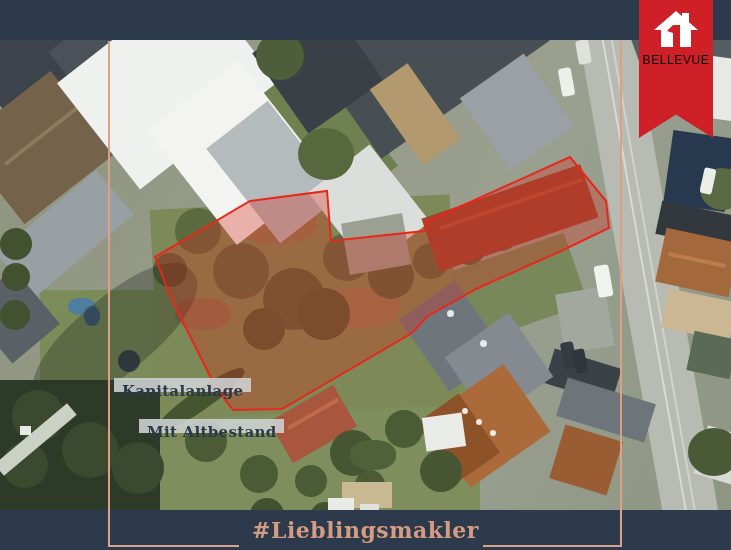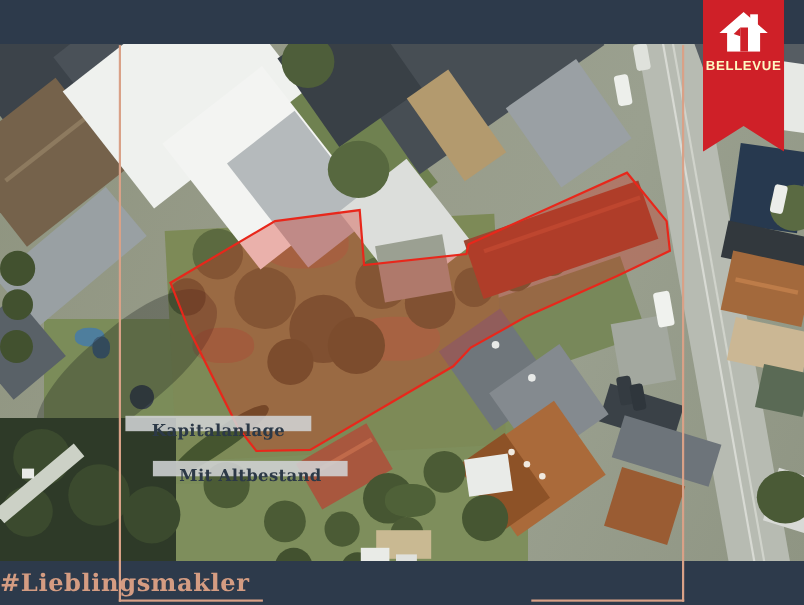--- a/index.html
+++ b/index.html
@@ -9,39 +9,39 @@
   #photo{position:absolute;left:0;top:40px;width:731px;height:470px;overflow:hidden;
          background:linear-gradient(115deg,#8e947f 0%,#989c8a 40%,#9aa08f 65%,#8f9583 100%);}
   .f{position:absolute;}
   .rib{background-image:repeating-linear-gradient(52deg,rgba(255,255,255,0.25) 0 2px,rgba(0,0,0,0.08) 2px 7px);}
   .sol{background-image:repeating-linear-gradient(98deg,rgba(160,190,220,0.35) 0 2px,rgba(0,0,0,0.25) 2px 9px),
        repeating-linear-gradient(8deg,rgba(255,255,255,0.12) 0 1px,transparent 1px 12px);}
   #plot-svg{position:absolute;left:0;top:0;}
   
   #top-bar{position:absolute;left:0;top:0;width:731px;height:40px;z-index:10;}
   #bottom-bar{position:absolute;left:0;top:510px;width:731px;height:40px;z-index:10;}
-  #hashtag{position:absolute;left:0;right:0;top:513px;text-align:left;z-index:12;
+  #hashtag{position:absolute;left:0;right:0;top:513px;text-align:center;z-index:12;
            font-size:22px;font-weight:bold;letter-spacing:0.5px;line-height:34px;}
   
   .frame-line{position:absolute;z-index:25;}
   #frame-left{left:108px;top:41px;width:2px;height:506px;}
   #frame-right{left:620px;top:41px;width:2px;height:506px;}
   #frame-bottom-left{left:108px;top:545px;width:131px;height:2px;}
   #frame-bottom-right{left:483px;top:545px;width:139px;height:2px;}
   
-  .chip{position:absolute;left:114px;height:14px;line-height:26px;padding:0 24px;z-index:26;
+  .chip{position:absolute;left:114px;height:14px;line-height:26px;padding:0 8px;z-index:26;
         font-size:15px;font-weight:bold;letter-spacing:0.3px;white-space:nowrap;}
   #chip-0{top:378px;}#chip-1{top:419px;margin-left:25px;}#chip-2{top:460px;}
   
   #badge{position:absolute;left:639px;top:0;width:74px;height:138px;z-index:30;text-align:center;
          clip-path:polygon(0 0,100% 0,100% 100%,50% 83%,0 100%);
          filter:drop-shadow(1px 2px 2px rgba(0,0,0,0.35));}
   #badge-icon{margin-top:11px;}
-  #badge-brand{font-family:"Liberation Sans",sans-serif;font-size:12px;font-weight:bold;
-               letter-spacing:0.6px;color:#fef9c3;margin-top:2px;}
+  #badge-brand{font-family:"Liberation Sans",sans-serif;font-size:12px;font-weight:normal;
+               letter-spacing:0.6px;color:#000000;margin-top:2px;}
   #badge-tagline{font-size:10px;line-height:12px;color:#f5e8d4;margin-top:3px;}
 </style>
 </head>
 <body>
 
 <div id="stage">
 
   <div id="photo">
     <div id="scene">
         <div class="f" style="left: 140px; top: 340px; width: 340px; height: 180px; background: rgb(126, 142, 92);"></div>

